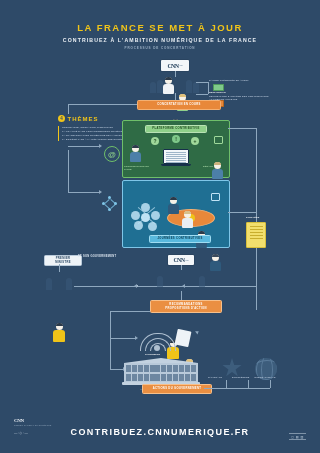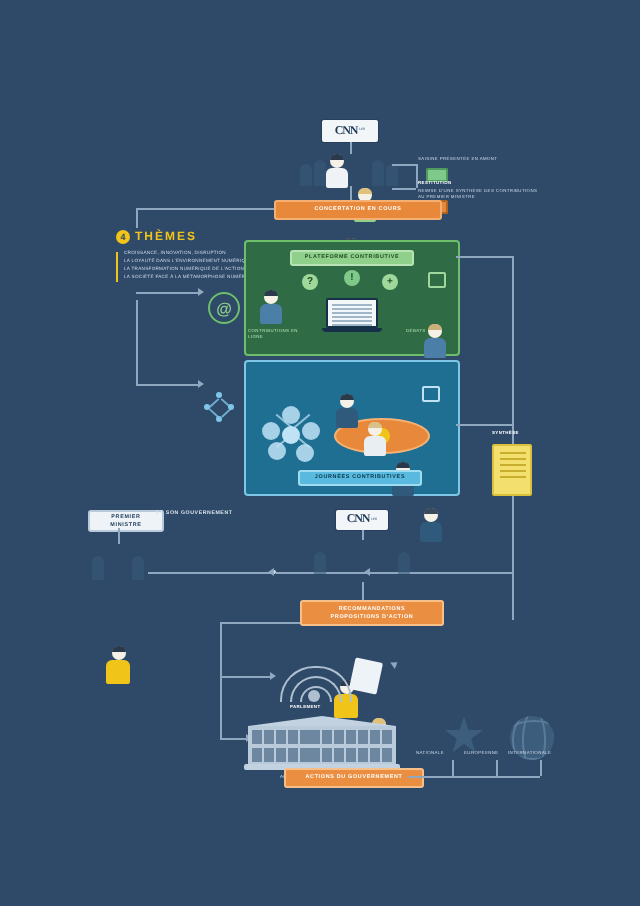--- a/index.html
+++ b/index.html
@@ -238,20 +238,25 @@
     position:absolute;width:9px;height:5px;background:#7fc98a;border:.6px solid #4f9a5c;
     border-radius:.8px;
   }
   .money.or{background:#e8883a;border-color:#b5651f;}
 </style>
 </head>
 <body>
 
 <div id="page">
 
+  <div class="abs" id="header">
+    <div id="title" class="upper">LA FRANCE SE MET À JOUR</div>
+    <div id="subtitle" class="upper">CONTRIBUEZ À L'AMBITION NUMÉRIQUE DE LA FRANCE</div>
+    <div id="supertitle" class="upper">PROCESSUS DE CONCERTATION</div>
+  </div>
 
   <div class="abs cnnum" style="left:161px;top:60px;width:28px;height:11px;">
     <span class="mark">CNN</span>
     <span class="sub">um</span>
   </div>
   <div class="line v" style="left:175px;top:71px;height:6px;"></div>
 
   <div class="crowd-bg" style="left:150px;top:82px;width:6px;height:11px;"></div>
   <div class="crowd-bg" style="left:157px;top:80px;width:6px;height:13px;"></div>
   <div class="crowd-bg" style="left:186px;top:80px;width:6px;height:13px;"></div>
@@ -521,14 +526,23 @@
 
   <div class="line h" style="left:204px;top:388px;width:66px;"></div>
   <div class="line v" style="left:226px;top:380px;height:8px;"></div>
   <div class="line v" style="left:248px;top:380px;height:8px;"></div>
   <div class="line v" style="left:270px;top:380px;height:8px;"></div>
 
   <div class="lbl" style="left:208px;top:376px;">NATIONALE</div>
   <div class="lbl" style="left:232px;top:376px;">EUROPÉENNE</div>
   <div class="lbl" style="left:254px;top:376px;">INTERNATIONALE</div>
 
+  <div id="footer">
+    <div id="footer-left">
+      <div class="fl-logo">CNN</div>
+      <div class="fl-sub upper">CONSEIL NATIONAL DU NUMÉRIQUE</div>
+      <div class="fl-mark">—◦◇◦—</div>
+    </div>
+    <div id="footer-url" class="upper">CONTRIBUEZ.CNNUMERIQUE.FR</div>
+    <div id="footer-right">◻ ▤ ▥</div>
+  </div>
 
 </div>
 
 </body></html>

